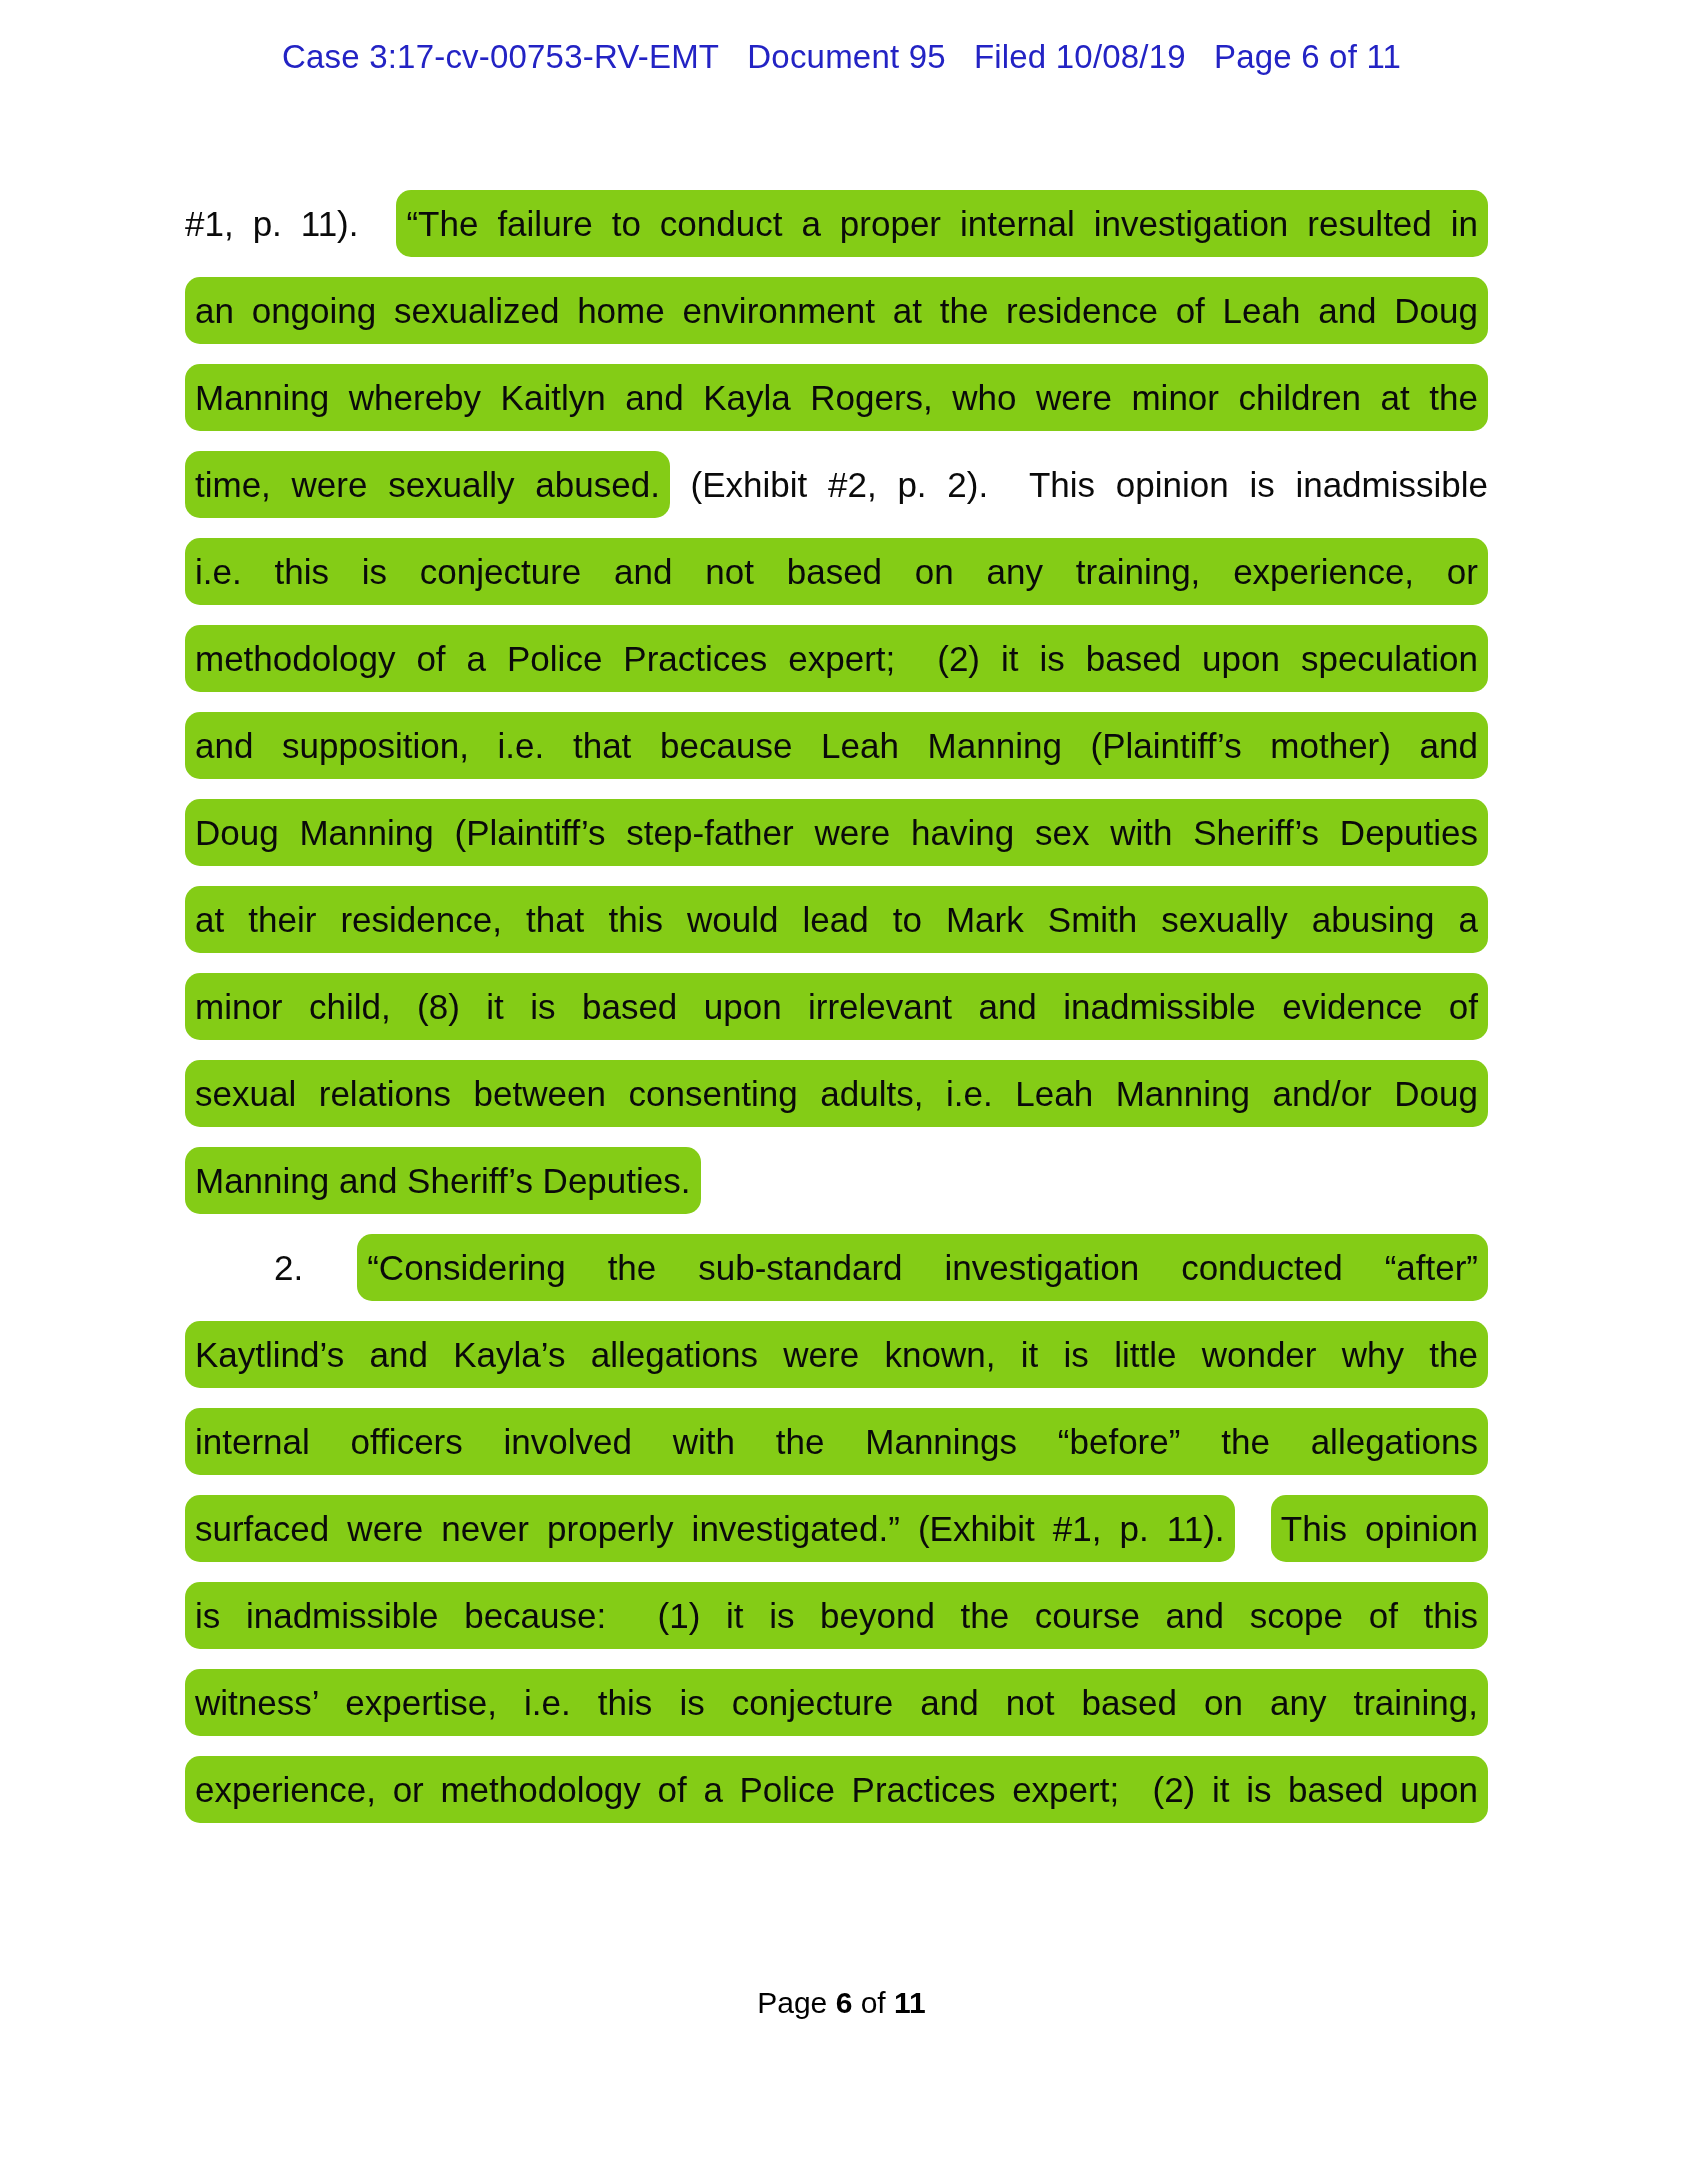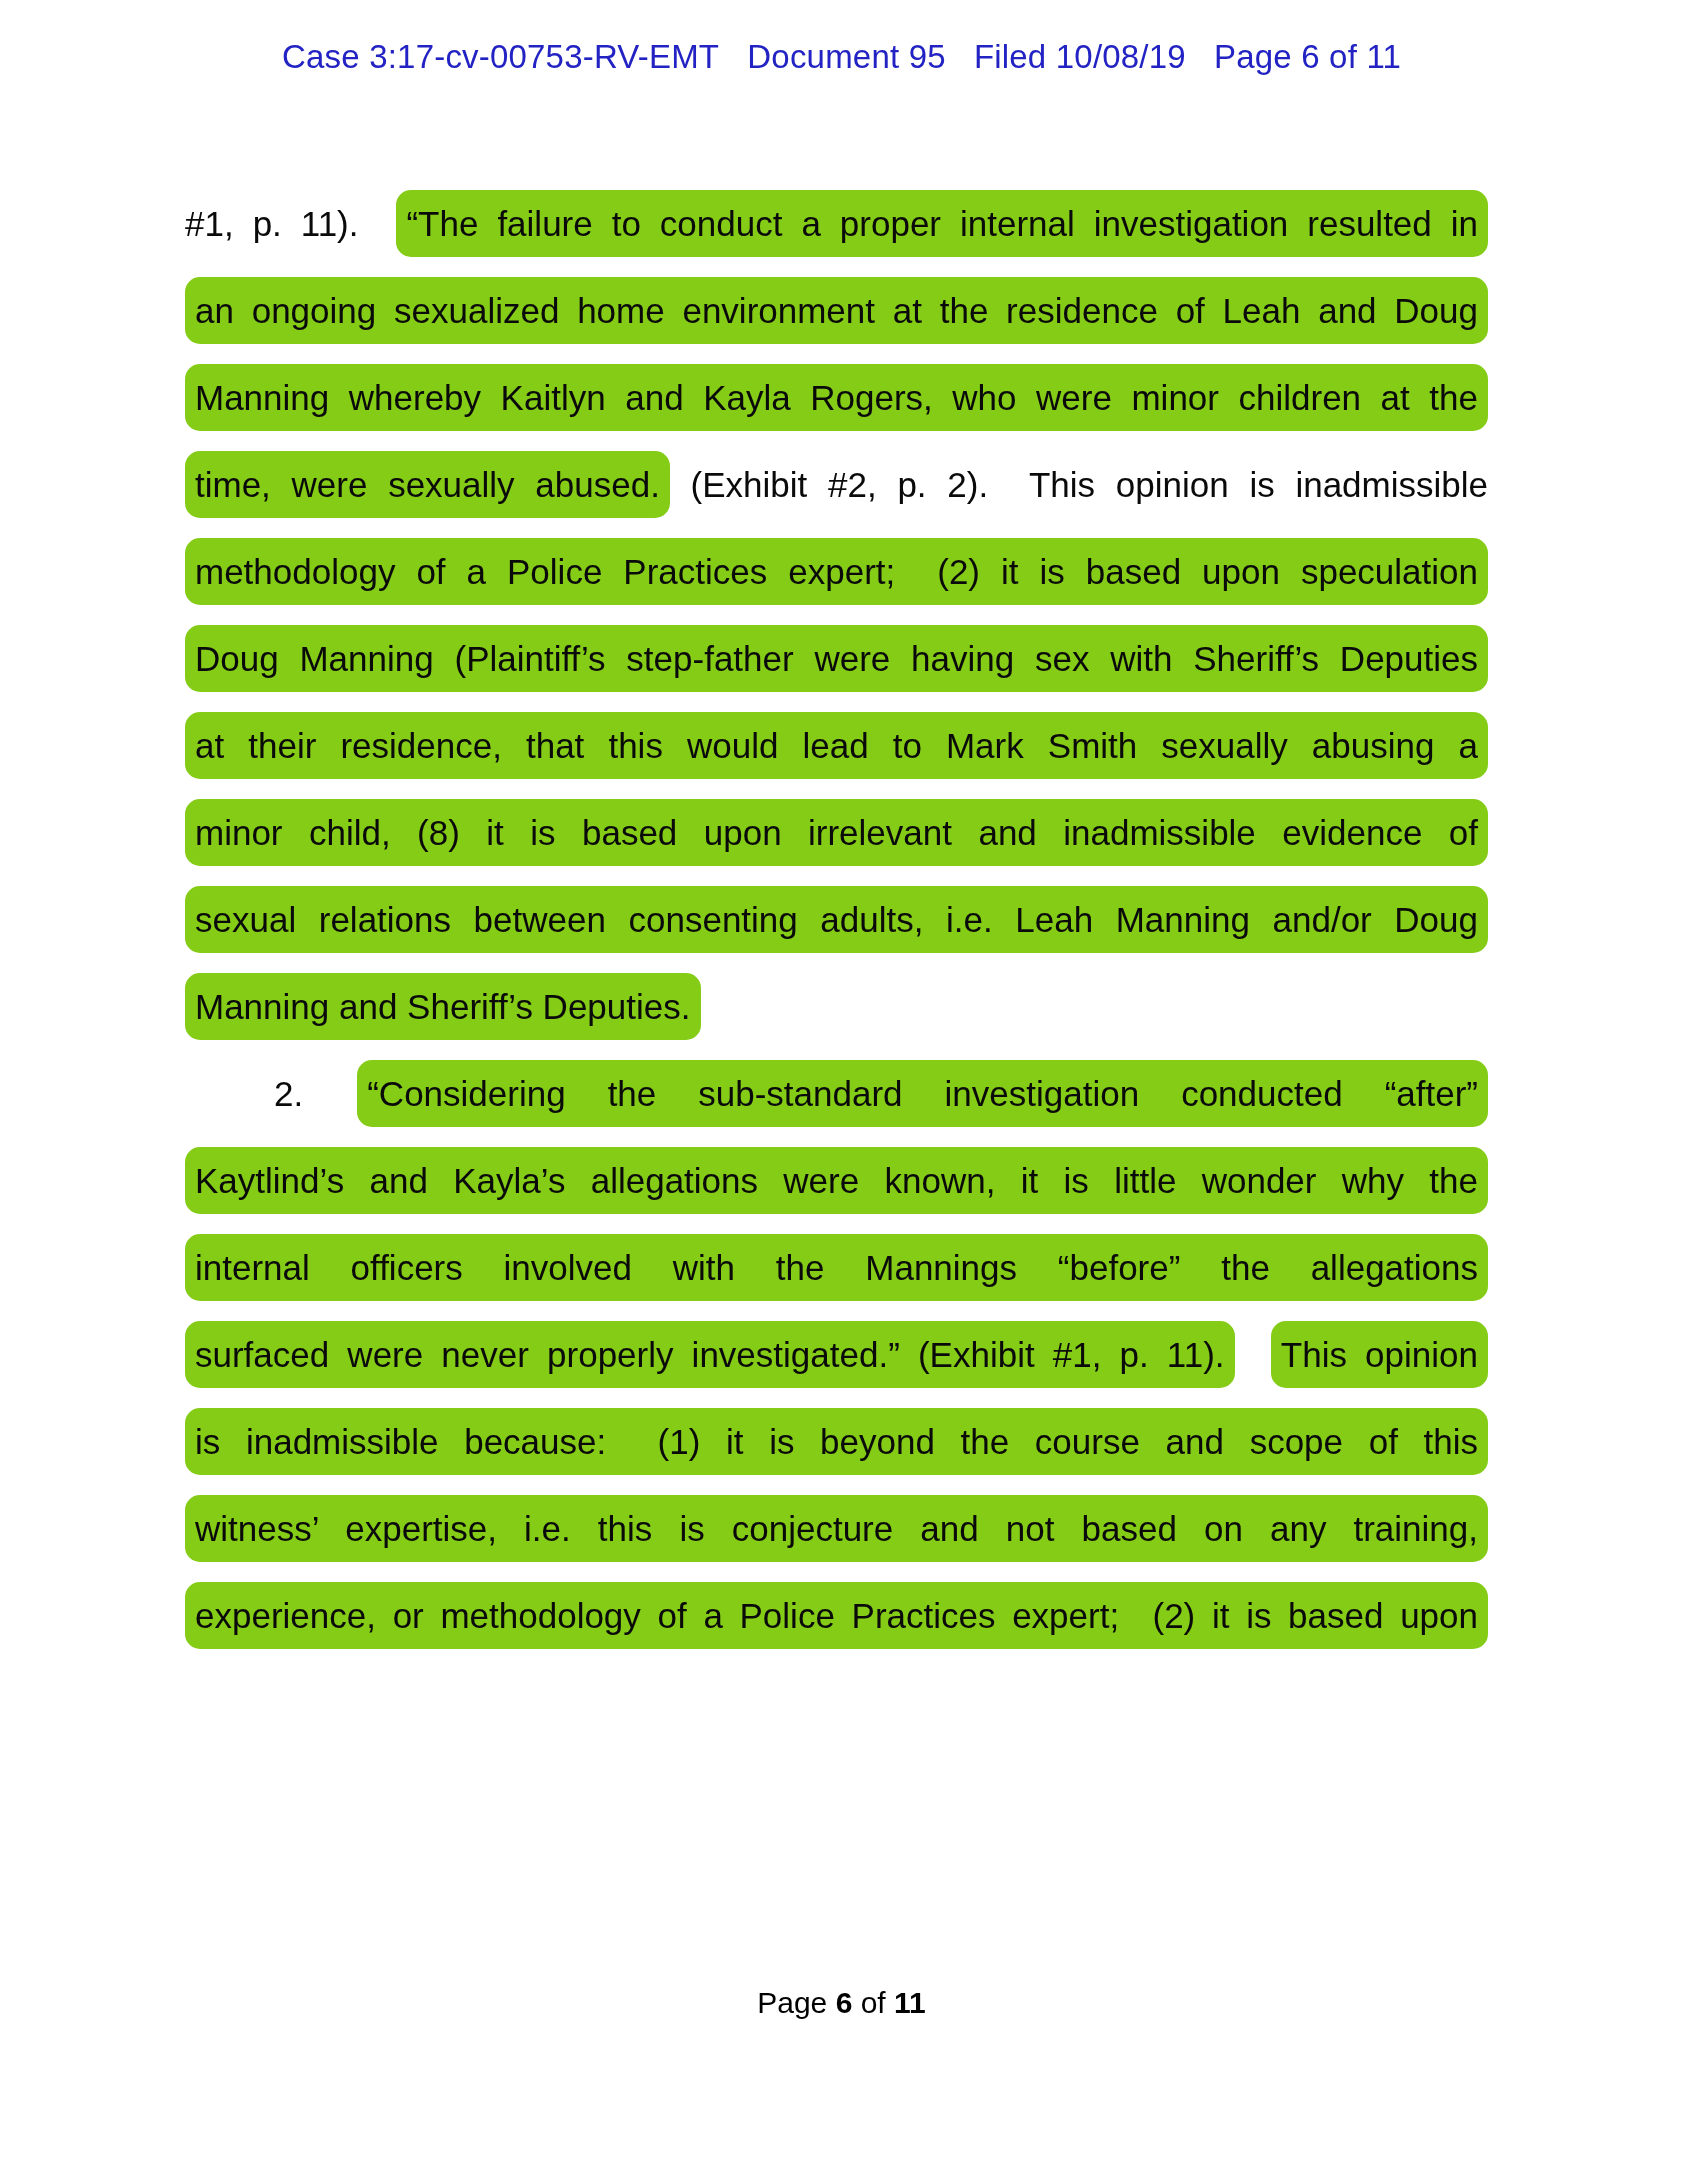--- a/index.html
+++ b/index.html
@@ -65,21 +65,23 @@
 
 <div class="page">
 
   <div class="case-header">Case 3:17-cv-00753-RV-EMT&nbsp;&nbsp; Document 95&nbsp;&nbsp; Filed 10/08/19&nbsp;&nbsp; Page 6 of 11</div>
 
   <div class="body-text">
       <div class="line"><span class="plain">#1, p. 11).&nbsp; </span><span class="hl">“The failure to conduct a proper internal investigation resulted in</span></div>
       <div class="line"><span class="hl">an ongoing sexualized home environment at the residence of Leah and Doug</span></div>
       <div class="line"><span class="hl">Manning whereby Kaitlyn and Kayla Rogers, who were minor children at the</span></div>
       <div class="line"><span class="hl">time, were sexually abused.</span><span class="plain"> (Exhibit #2, p. 2).&nbsp; This opinion is inadmissible</span></div>
+      <div class="line"><span class="hl">i.e. this is conjecture and not based on any training, experience, or</span></div>
       <div class="line"><span class="hl">methodology of a Police Practices expert;&nbsp; (2) it is based upon speculation</span></div>
+      <div class="line"><span class="hl">and supposition, i.e. that because Leah Manning (Plaintiff’s mother) and</span></div>
       <div class="line"><span class="hl">Doug Manning (Plaintiff’s step-father were having sex with Sheriff’s Deputies</span></div>
       <div class="line"><span class="hl">at their residence, that this would lead to Mark Smith sexually abusing a</span></div>
       <div class="line"><span class="hl">minor child, (8) it is based upon irrelevant and inadmissible evidence of</span></div>
       <div class="line"><span class="hl">sexual relations between consenting adults, i.e. Leah Manning and/or Doug</span></div>
       <div class="line left"><span class="hl">Manning and Sheriff’s Deputies.</span></div>
       <div class="line"><span class="sp" style="width: 89px;"></span><span class="plain">2.</span><span class="sp" style="width: 54px;"></span><span class="hl">“Considering the sub-standard investigation conducted “after”</span></div>
       <div class="line"><span class="hl">Kaytlind’s and Kayla’s allegations were known, it is little wonder why the</span></div>
       <div class="line"><span class="hl">internal officers involved with the Mannings “before” the allegations</span></div>
       <div class="line"><span class="hl">surfaced were never properly investigated.” (Exhibit #1, p. 11).</span><span class="plain">&nbsp; </span><span class="hl">This opinion</span></div>
       <div class="line"><span class="hl">is inadmissible because:&nbsp; (1) it is beyond the course and scope of this</span></div>

